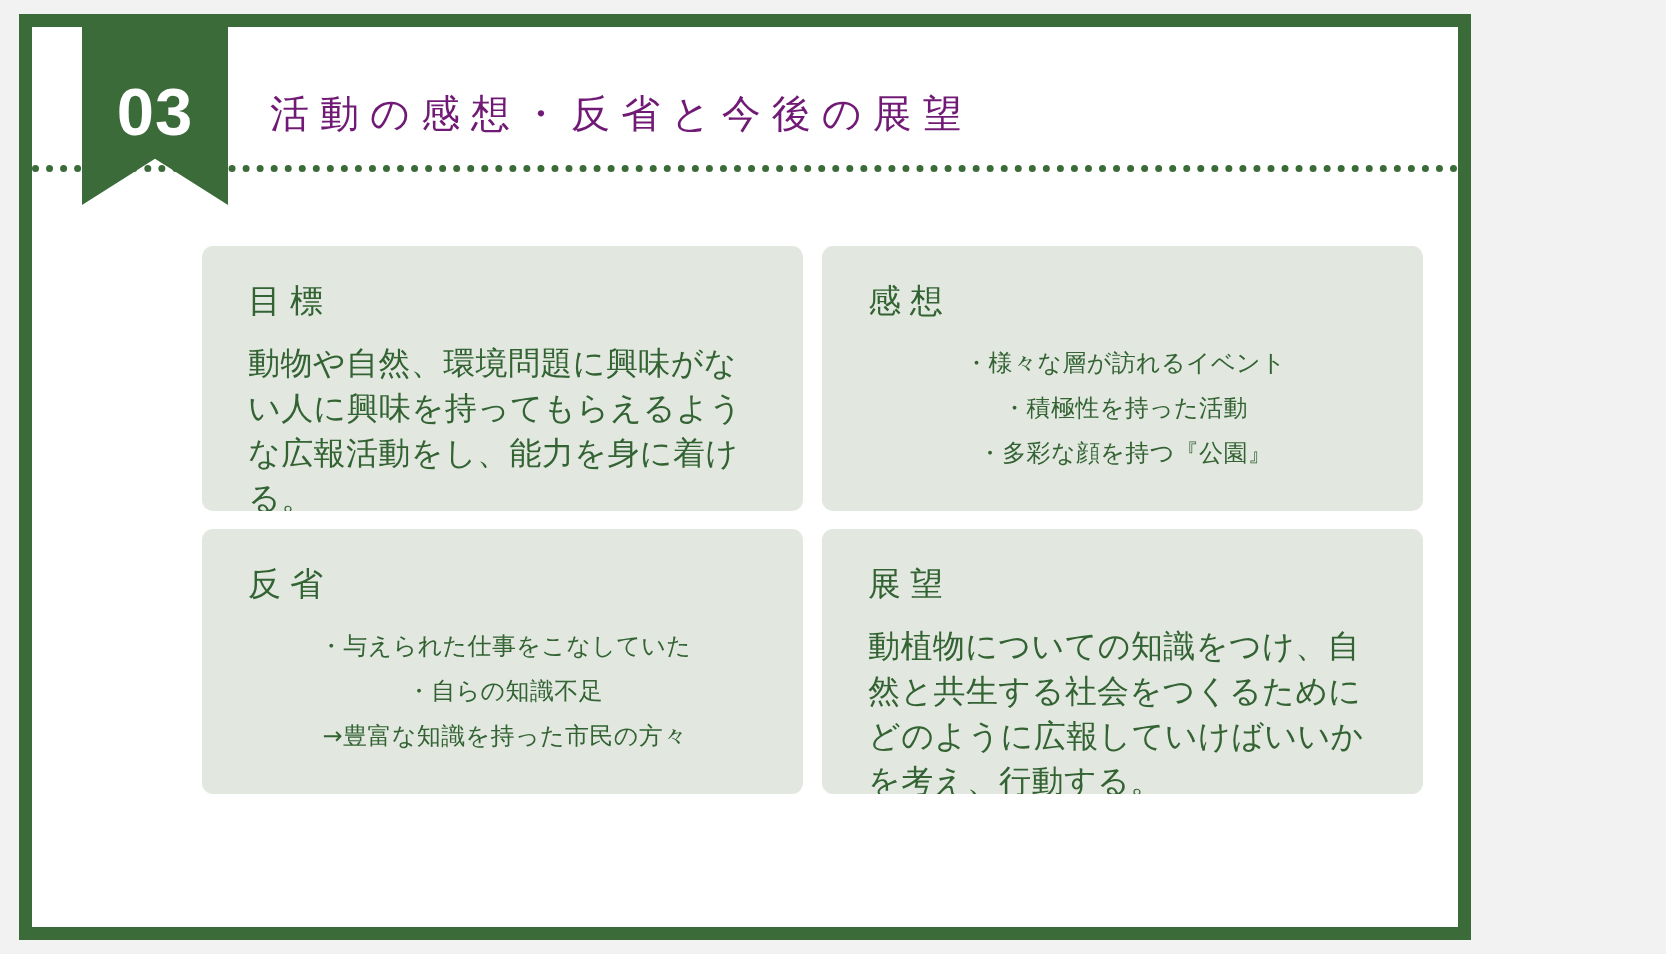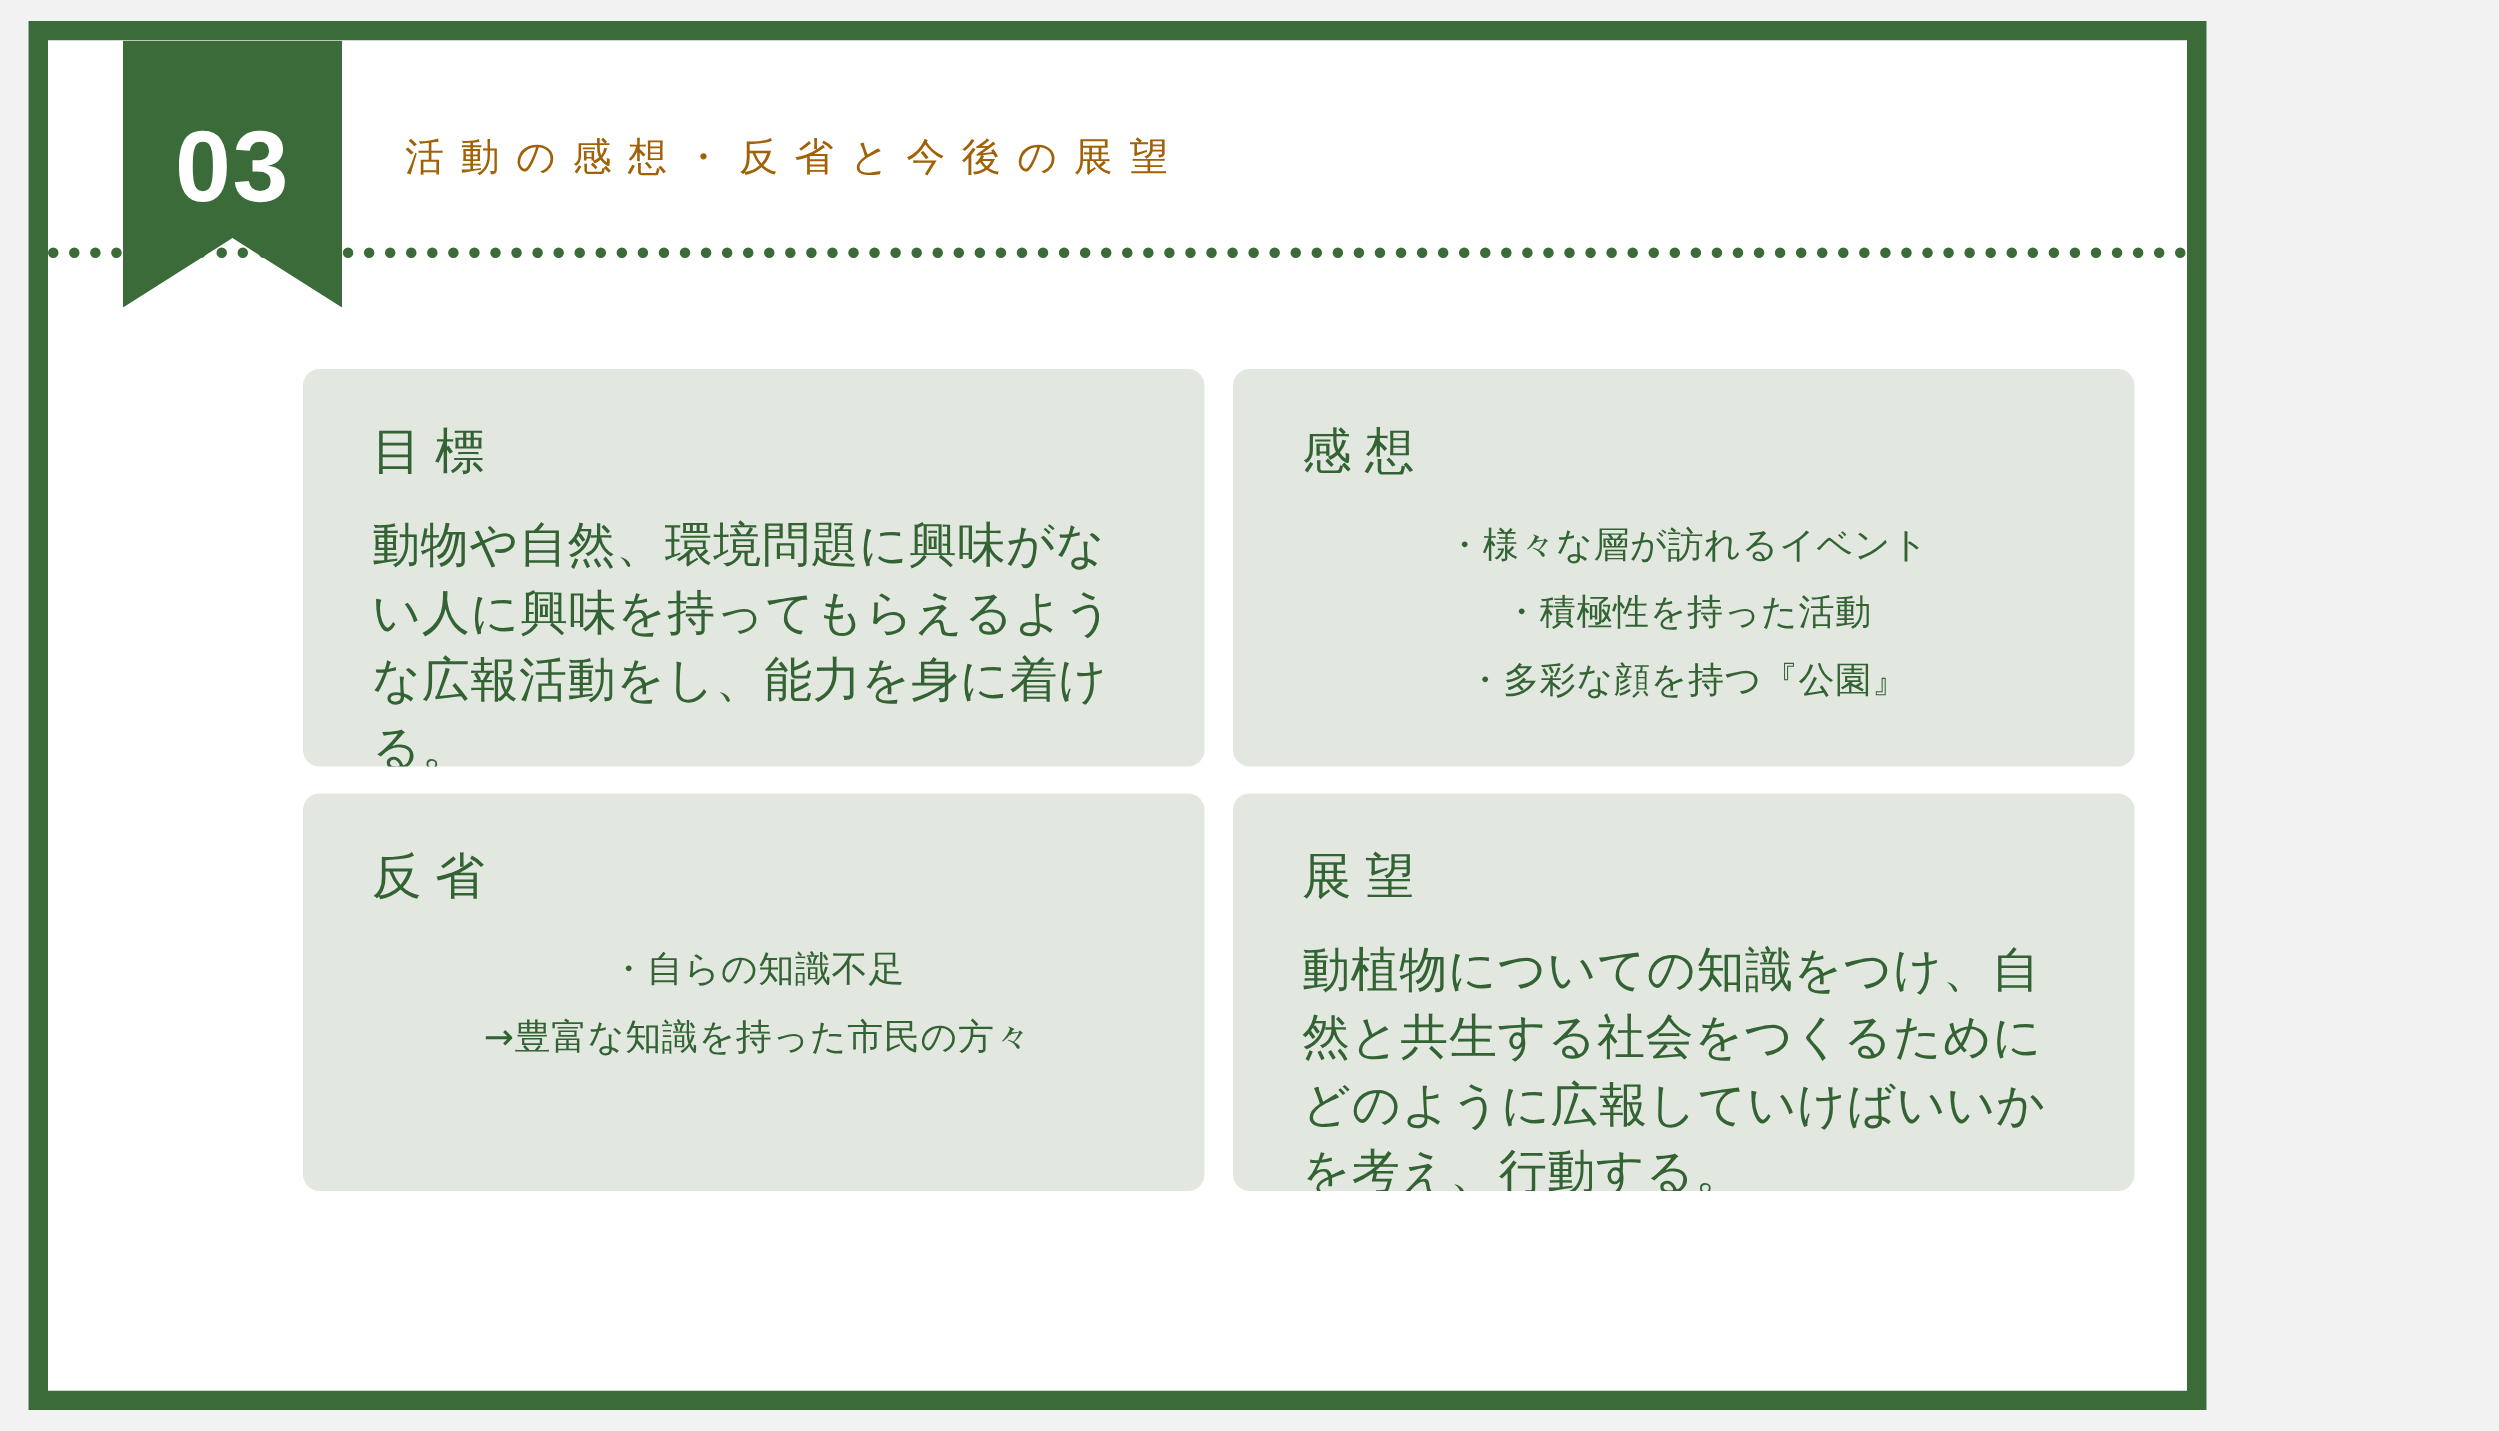--- a/index.html
+++ b/index.html
@@ -66,22 +66,22 @@
     font-weight: bold;
     letter-spacing: 1px;
     line-height: 1;
     margin-top: 51px;
     font-family: "Liberation Sans", "DejaVu Sans", sans-serif;
   }
   .section-title {
     position: absolute;
     left: 238px;
     top: 60px;
-    color: #a16207;
-    font-size: 26px;
+    color: #701a75;
+    font-size: 39px;
     letter-spacing: 11px;
     font-family: Liberation Mono, monospace;
     white-space: nowrap;
   }
 
   
   #card-grid {
     position: absolute;
     left: 170px;
     top: 219px;
@@ -159,20 +159,21 @@
         <ul class="bullet-list card-body-indent">
           <li>・様々な層が訪れるイベント</li>
           <li>・積極性を持った活動</li>
           <li>・多彩な顔を持つ『公園』</li>
         </ul>
       </div>
 
       <div class="card card--indent">
         <div class="card-title">反省</div>
         <ul class="bullet-list card-body-indent">
+          <li>・与えられた仕事をこなしていた</li>
           <li>・自らの知識不足</li>
           <li>→豊富な知識を持った市民の方々</li>
         </ul>
       </div>
 
       <div class="card card--indent">
         <div class="card-title">展望</div>
         <div class="card-body paragraph">動植物についての知識をつけ、自然と共生する社会をつくるためにどのように広報していけばいいかを考え、行動する。</div>
       </div>
 

